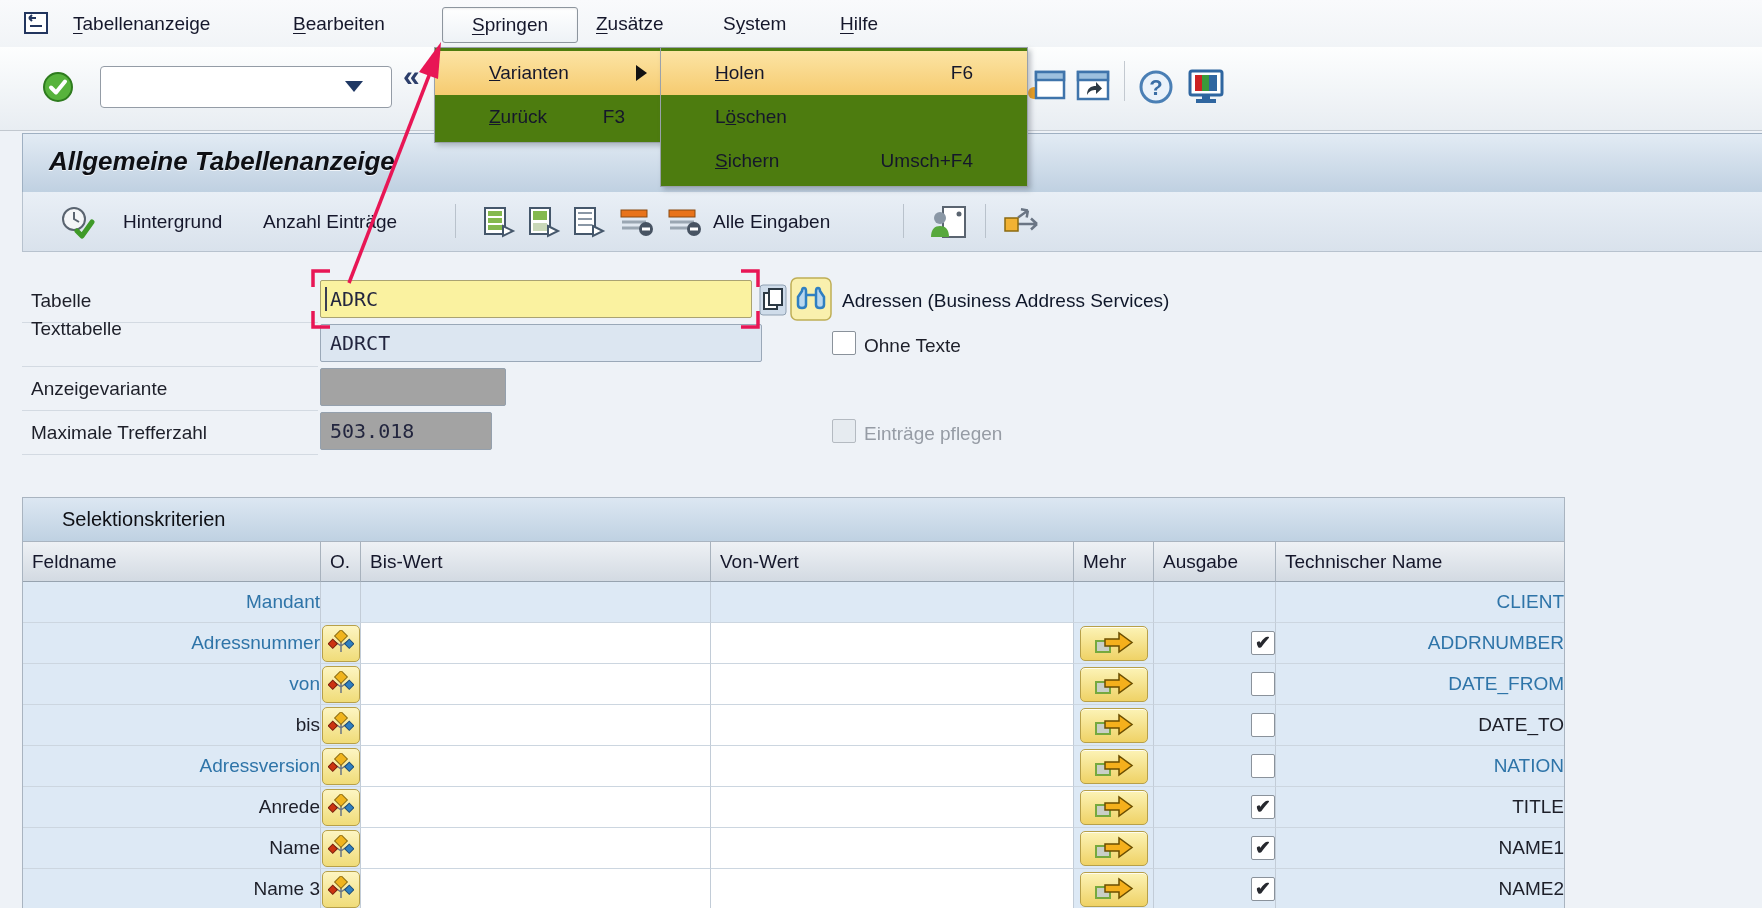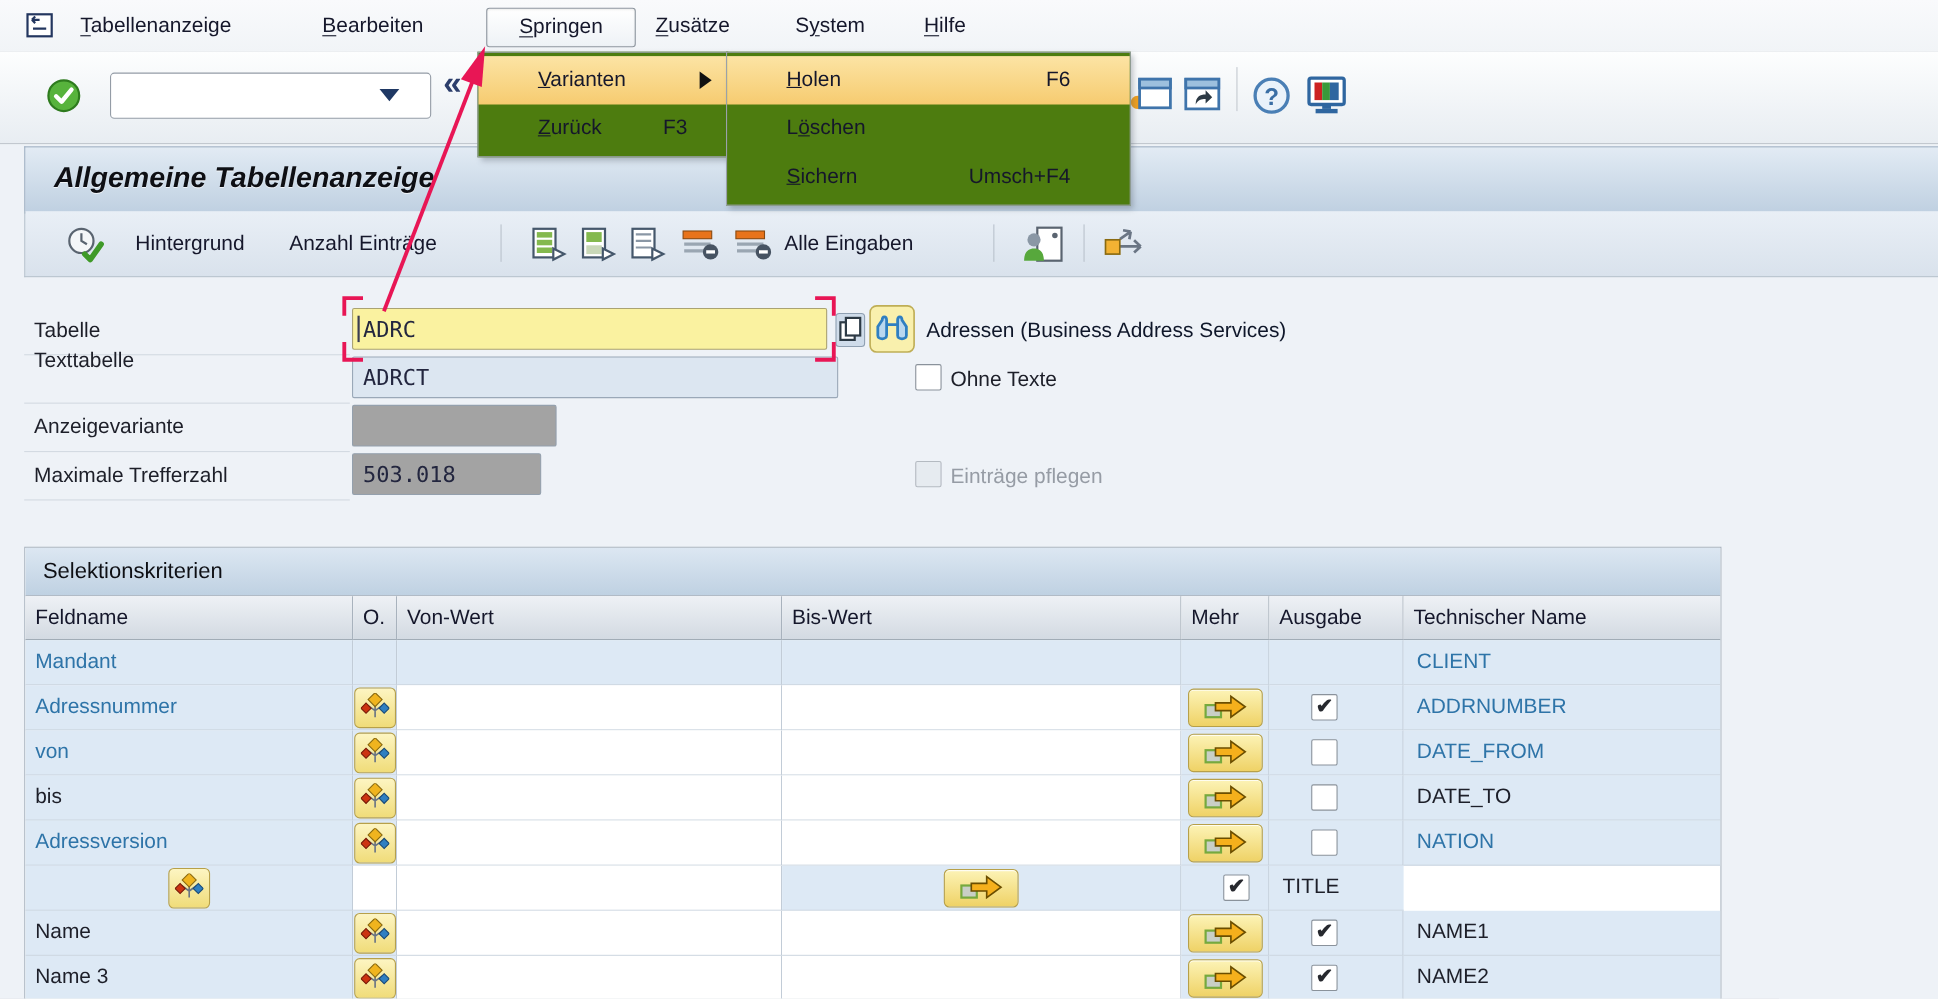--- a/index.html
+++ b/index.html
@@ -50,27 +50,27 @@
   .cb{position:absolute;width:24px;height:24px;background:#fff;border:1px solid #8a929b;border-radius:2px;
     font-size:19px;line-height:23px;text-align:center;color:#26282e;font-weight:bold;box-sizing:border-box;}
   .cb.dis{background:#e6ebf0;border-color:#b4bac1;}
   .cblabel{position:absolute;font-size:19px;height:26px;line-height:26px;}
   .gray{color:#969ca5;}
   .desc{position:absolute;font-size:19px;color:#0f172a;}
   
   .selbox{position:absolute;left:22px;top:497px;width:1543px;height:412px;
     border:1px solid #a9b4c0;box-sizing:border-box;background:#fff;overflow:hidden;}
   .selhead{height:43px;background:linear-gradient(#dce7f2,#bfd1e2);border-bottom:1px solid #a9b4c0;
-    font-size:20px;line-height:43px;padding-left:16px;color:#0e0f14;}
+    font-size:20px;line-height:43px;padding-left:39px;color:#0e0f14;}
   .grid-row{display:grid;grid-template-columns:298px 40px 350px 363px 80px 122px 288px;}
   .hcell{height:40px;line-height:40px;font-size:19px;color:#15172b;padding-left:9px;
     background:linear-gradient(#eef1f5,#d3dae2);border-right:1px solid #a8b2bd;border-bottom:1px solid #97a3af;box-sizing:border-box;}
   .bcell{height:41px;border-right:1px solid #c2ccd7;border-bottom:1px solid #ccd6e0;box-sizing:border-box;
     font-size:19px;line-height:40px;display:flex;align-items:center;}
-  .c-blue{background:#dde9f5;}
+  .c-blue{background:#dde9f5;justify-content:flex-end;}
   .c-white{background:#fff;}
   .fn{padding-left:9px;color:#1d1f29;}
   .tech{padding-left:12px;color:#1d1f29;}
   .key .fn,.key .tech{color:#2e74a8;}
   .fn,.tech{overflow:hidden;white-space:nowrap;}
   .optbtn{width:36px;height:35px;margin:0 auto;border:1px solid #b7a049;border-radius:5px;
     background:linear-gradient(#fdf5c2,#f0dc79);display:flex;align-items:center;justify-content:center;}
   .mehrbtn{width:66px;height:33px;margin:0 auto;border:1px solid #b7a049;border-radius:5px;
     background:linear-gradient(#fcf3b6,#efd266);display:flex;align-items:center;justify-content:center;
     box-shadow:inset 0 1px 0 rgba(255,255,255,.8);}
@@ -257,22 +257,22 @@
   <div class="field" style="left:320px;top:412px;width:172px;">503.018</div>
   <span class="cb dis" style="left:832px;top:419px;"></span>
   <span class="cblabel gray" style="left:864px;top:421px;">Einträge pflegen</span>
   <span class="labline" style="top:454px;"></span>
 
   <div class="selbox">
     <div class="selhead">Selektionskriterien</div>
     <div class="grid-row">
       <div class="hcell">Feldname</div>
       <div class="hcell">O.</div>
+      <div class="hcell">Bis-Wert</div>
       <div class="hcell">Von-Wert</div>
-      <div class="hcell">Bis-Wert</div>
       <div class="hcell">Mehr</div>
       <div class="hcell">Ausgabe</div>
       <div class="hcell" style="border-right:none;">Technischer Name</div>
     </div>
     <div id="sel-rows">
         <div class="grid-row key">
           <div class="bcell c-blue">
             <span class="fn">Mandant</span>
           </div>
           <div class="bcell c-blue" style="justify-content:center;"></div>
@@ -402,20 +402,23 @@
             </span>
           </div>
           <div class="bcell c-blue">
             <span class="rowcb"></span>
           </div>
           <div class="bcell c-blue" style="border-right:none;">
             <span class="tech">NATION</span>
           </div>
         </div>
         <div class="grid-row">
+          <div class="bcell c-blue">
+            <span class="fn">Anrede</span>
+          </div>
           <div class="bcell c-blue" style="justify-content:center;">
             <span class="optbtn">
               <svg width="26" height="27" viewBox="0 0 26 27">
                 <path d="M13 10 L13 22 M13 16 L6 11 M13 16 L20 11" stroke="#6a7584" stroke-width="1.5" fill="none"></path>
                 <rect x="8.5" y="1.5" width="9" height="9" transform="rotate(45 13 6)" fill="#f0b41e" stroke="#8a6a10"></rect>
                 <rect x="1.5" y="10.5" width="6.5" height="6.5" transform="rotate(45 4.75 13.75)" fill="#cc3311" stroke="#771a08"></rect>
                 <rect x="18" y="10.5" width="6.5" height="6.5" transform="rotate(45 21.25 13.75)" fill="#2f7fc1" stroke="#1a4a77"></rect>
               </svg>
             </span>
           </div>

